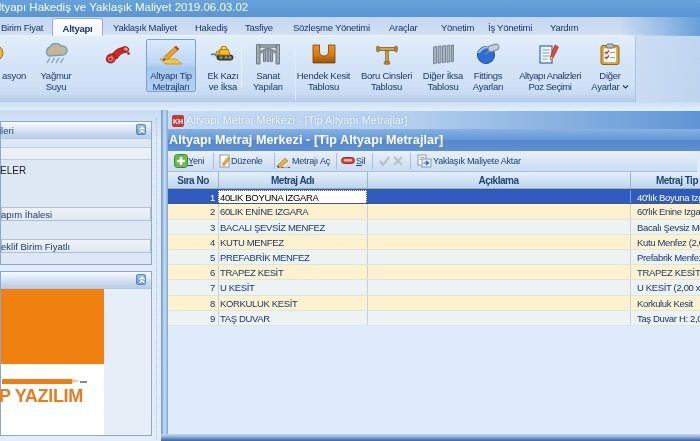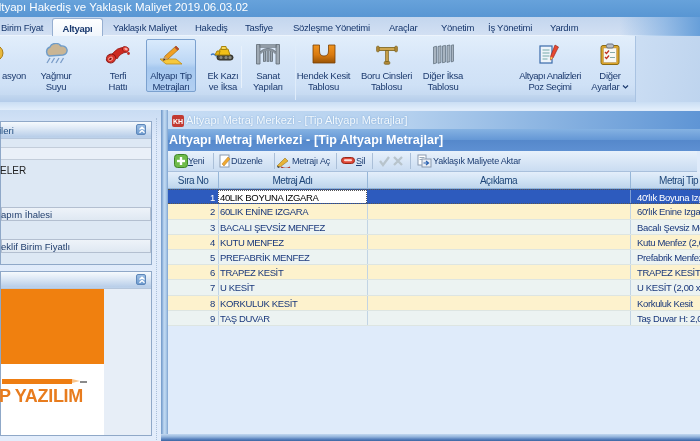--- a/index.html
+++ b/index.html
@@ -59,21 +59,21 @@
   background:linear-gradient(#85b2e2 0%,#6598d6 49%,#5588cb 50%,#5e90d2 100%);
   color:#fff; font-weight:bold; font-size:12.5px; letter-spacing:0.1px; }
 #mtool { position:absolute; left:7px; top:41px; width:529px; height:21px;
   background:linear-gradient(#e8f1fb,#cadcf1); border-bottom:1px solid #a9c0dc;
   font-size:9px; letter-spacing:-0.2px; color:#1d3d72; }
 .tsep { position:absolute; top:2px; height:16px; width:1px; background:#aabfd8; }
 .titem { position:absolute; top:5px; white-space:nowrap; }
 
 #ghead { position:absolute; left:7px; top:62px; width:532px; height:17px;
   background:linear-gradient(#e4eefa 0%,#cfe2f4 55%,#bed5ec 100%);
-  border-bottom:1px solid #8fb2d8; font-size:10px; letter-spacing:-0.5px; font-weight:normal; color:#1d4578; }
+  border-bottom:1px solid #8fb2d8; font-size:10px; letter-spacing:-0.5px; font-weight:bold; color:#1d4578; }
 .hcell { position:absolute; top:3px; text-align:center; }
 .row { position:absolute; left:7px; width:532px; height:15px; font-size:9.5px; letter-spacing:-0.35px; color:#18377b; overflow:hidden; }
 .row .c1 { position:absolute; left:0; top:2px; width:47px; text-align:right; }
 .row .c2 { position:absolute; left:52px; top:2px; white-space:nowrap; }
 .row .c4 { position:absolute; left:469px; top:2px; white-space:nowrap; }
 .vline { position:absolute; top:0; width:1px; height:100%; background:#c2d4e4; }
 </style>
 </head>
 <body>
 <div id="titlebar" class="abs">
@@ -126,21 +126,20 @@
         <g>
           <path d="M8 11 Q13 4.5 20 4 L23 9 Q16 10 13 16 Z" fill="#cc2a22" stroke="#8a1410" stroke-width="0.7"></path>
           <ellipse cx="7" cy="15.5" rx="4.8" ry="4.2" fill="#d8342a" stroke="#8a1410" transform="rotate(-32 7 15.5)"></ellipse>
           <ellipse cx="6.6" cy="15.8" rx="2.6" ry="2.1" fill="#f4948c" transform="rotate(-32 6.6 15.8)"></ellipse>
           <ellipse cx="6.4" cy="16" rx="1.4" ry="1" fill="#7a0e0a" transform="rotate(-32 6.4 16)"></ellipse>
           <ellipse cx="21.6" cy="6.3" rx="3.4" ry="2.6" fill="#e8463c" stroke="#8a1410" stroke-width="0.7" transform="rotate(22 21.6 6.3)"></ellipse>
           <ellipse cx="22" cy="5.9" rx="1.7" ry="1.1" fill="#f8b0aa" transform="rotate(22 22 5.9)"></ellipse>
           <circle cx="24.5" cy="10.5" r="1.4" fill="#c62a20"></circle>
         </g>
       </svg>
-    <span class="lbl">Terfi<br>Hattı</span>
     </div>
   <div class="rbtn" style="left:142px;width:58px">
     <svg width="30" height="23" viewBox="0 0 30 23">
         <path d="M4 16 L20 16 L26 21 L10 21 Z" fill="#f6c83e" stroke="#c08c14" stroke-width="0.8"></path>
         <path d="M20 3 L23 6 L12 16 L7 17.5 L9 13 Z" fill="#f0a024" stroke="#a06c10" stroke-width="0.7"></path>
         <path d="M9 13 L7 17.5 L12 16 Z" fill="#caa26a"></path>
         <path d="M8 15.5 L7 17.5 L9.5 16.8 Z" fill="#403028"></path>
         <path d="M20 3 L23 6 L21.5 7.5 L18.5 4.5 Z" fill="#b04838"></path>
       </svg>
     <span class="lbl">Altyapı Tip<br>Metrajları</span>
@@ -200,20 +199,29 @@
     <svg width="26" height="22" viewBox="0 0 26 22">
         <g fill="#a8b4c0" stroke="#5a6a78" stroke-width="0.7">
           <path d="M3.5 4 L6.5 3.2 L6.5 20 L3.5 20.8 Z"></path>
           <path d="M8 3.5 L11 2.8 L11 19.5 L8 20.3 Z"></path>
           <path d="M12.5 3 L15.5 2.4 L15.5 19 L12.5 19.8 Z"></path>
           <path d="M17 2.6 L20 2 L20 18.6 L17 19.4 Z"></path>
           <path d="M21.5 2.2 L23.5 1.8 L23.5 18.2 L21.5 19 Z"></path>
         </g>
       </svg>
     <span class="lbl">Diğer İksa<br>Tablosu</span>
+    </div>
+  <div class="rbtn" style="left:462px;width:52px">
+    <svg width="26" height="21" viewBox="0 0 26 21">
+        <circle cx="11" cy="12" r="8.5" fill="#2b6fd4" stroke="#1a4a9a"></circle>
+        <path d="M4 10 a8.5 8.5 0 0 1 13-4" stroke="#9cc2ee" stroke-width="2" fill="none"></path>
+        <rect x="13" y="2" width="11" height="6" rx="3" fill="#c8ced6" stroke="#788694" transform="rotate(-18 18 5)"></rect>
+        <path d="M14 8 l-3 3" stroke="#788694" stroke-width="1.6"></path>
+      </svg>
+    <span class="lbl">Fittings<br>Ayarları</span>
     </div>
   <div class="rbtn" style="left:506px;width:88px">
     <svg width="26" height="23" viewBox="0 0 26 23">
         <rect x="3" y="3" width="12" height="17" fill="#eef4fa" stroke="#3a6aaa" stroke-width="1.2"></rect>
         <g stroke="#7aa">
           <path d="M5.5 7 h7"></path>
           <path d="M5.5 10 h7"></path>
           <path d="M5.5 13 h7"></path>
           <path d="M5.5 16 h5"></path>
         </g>

